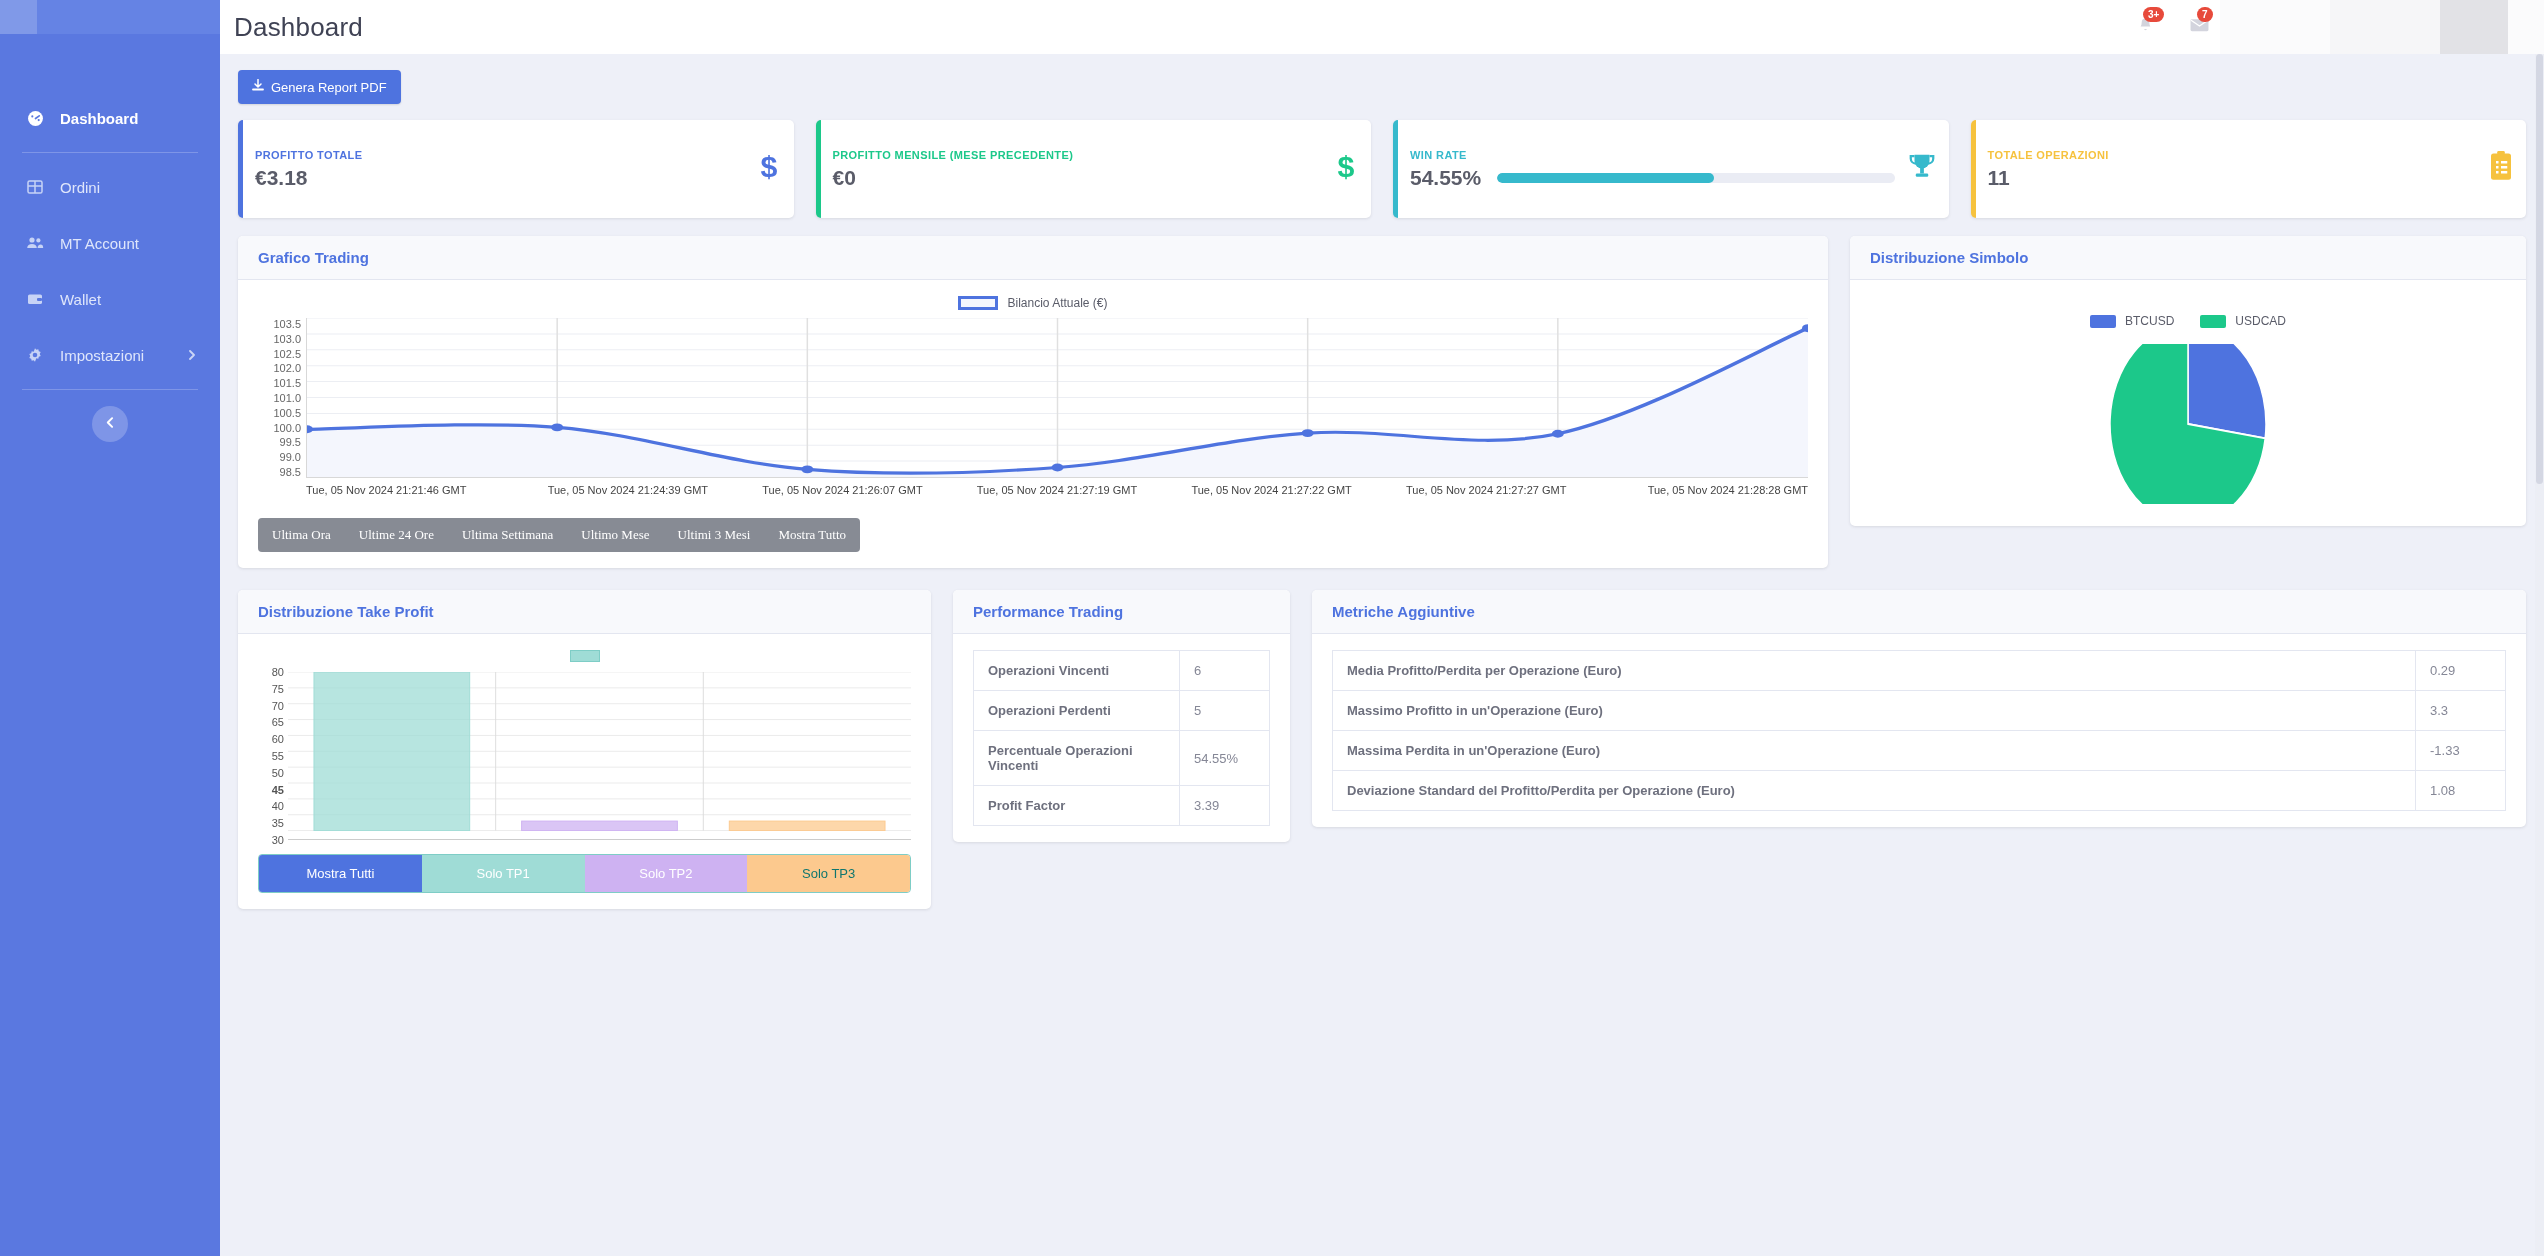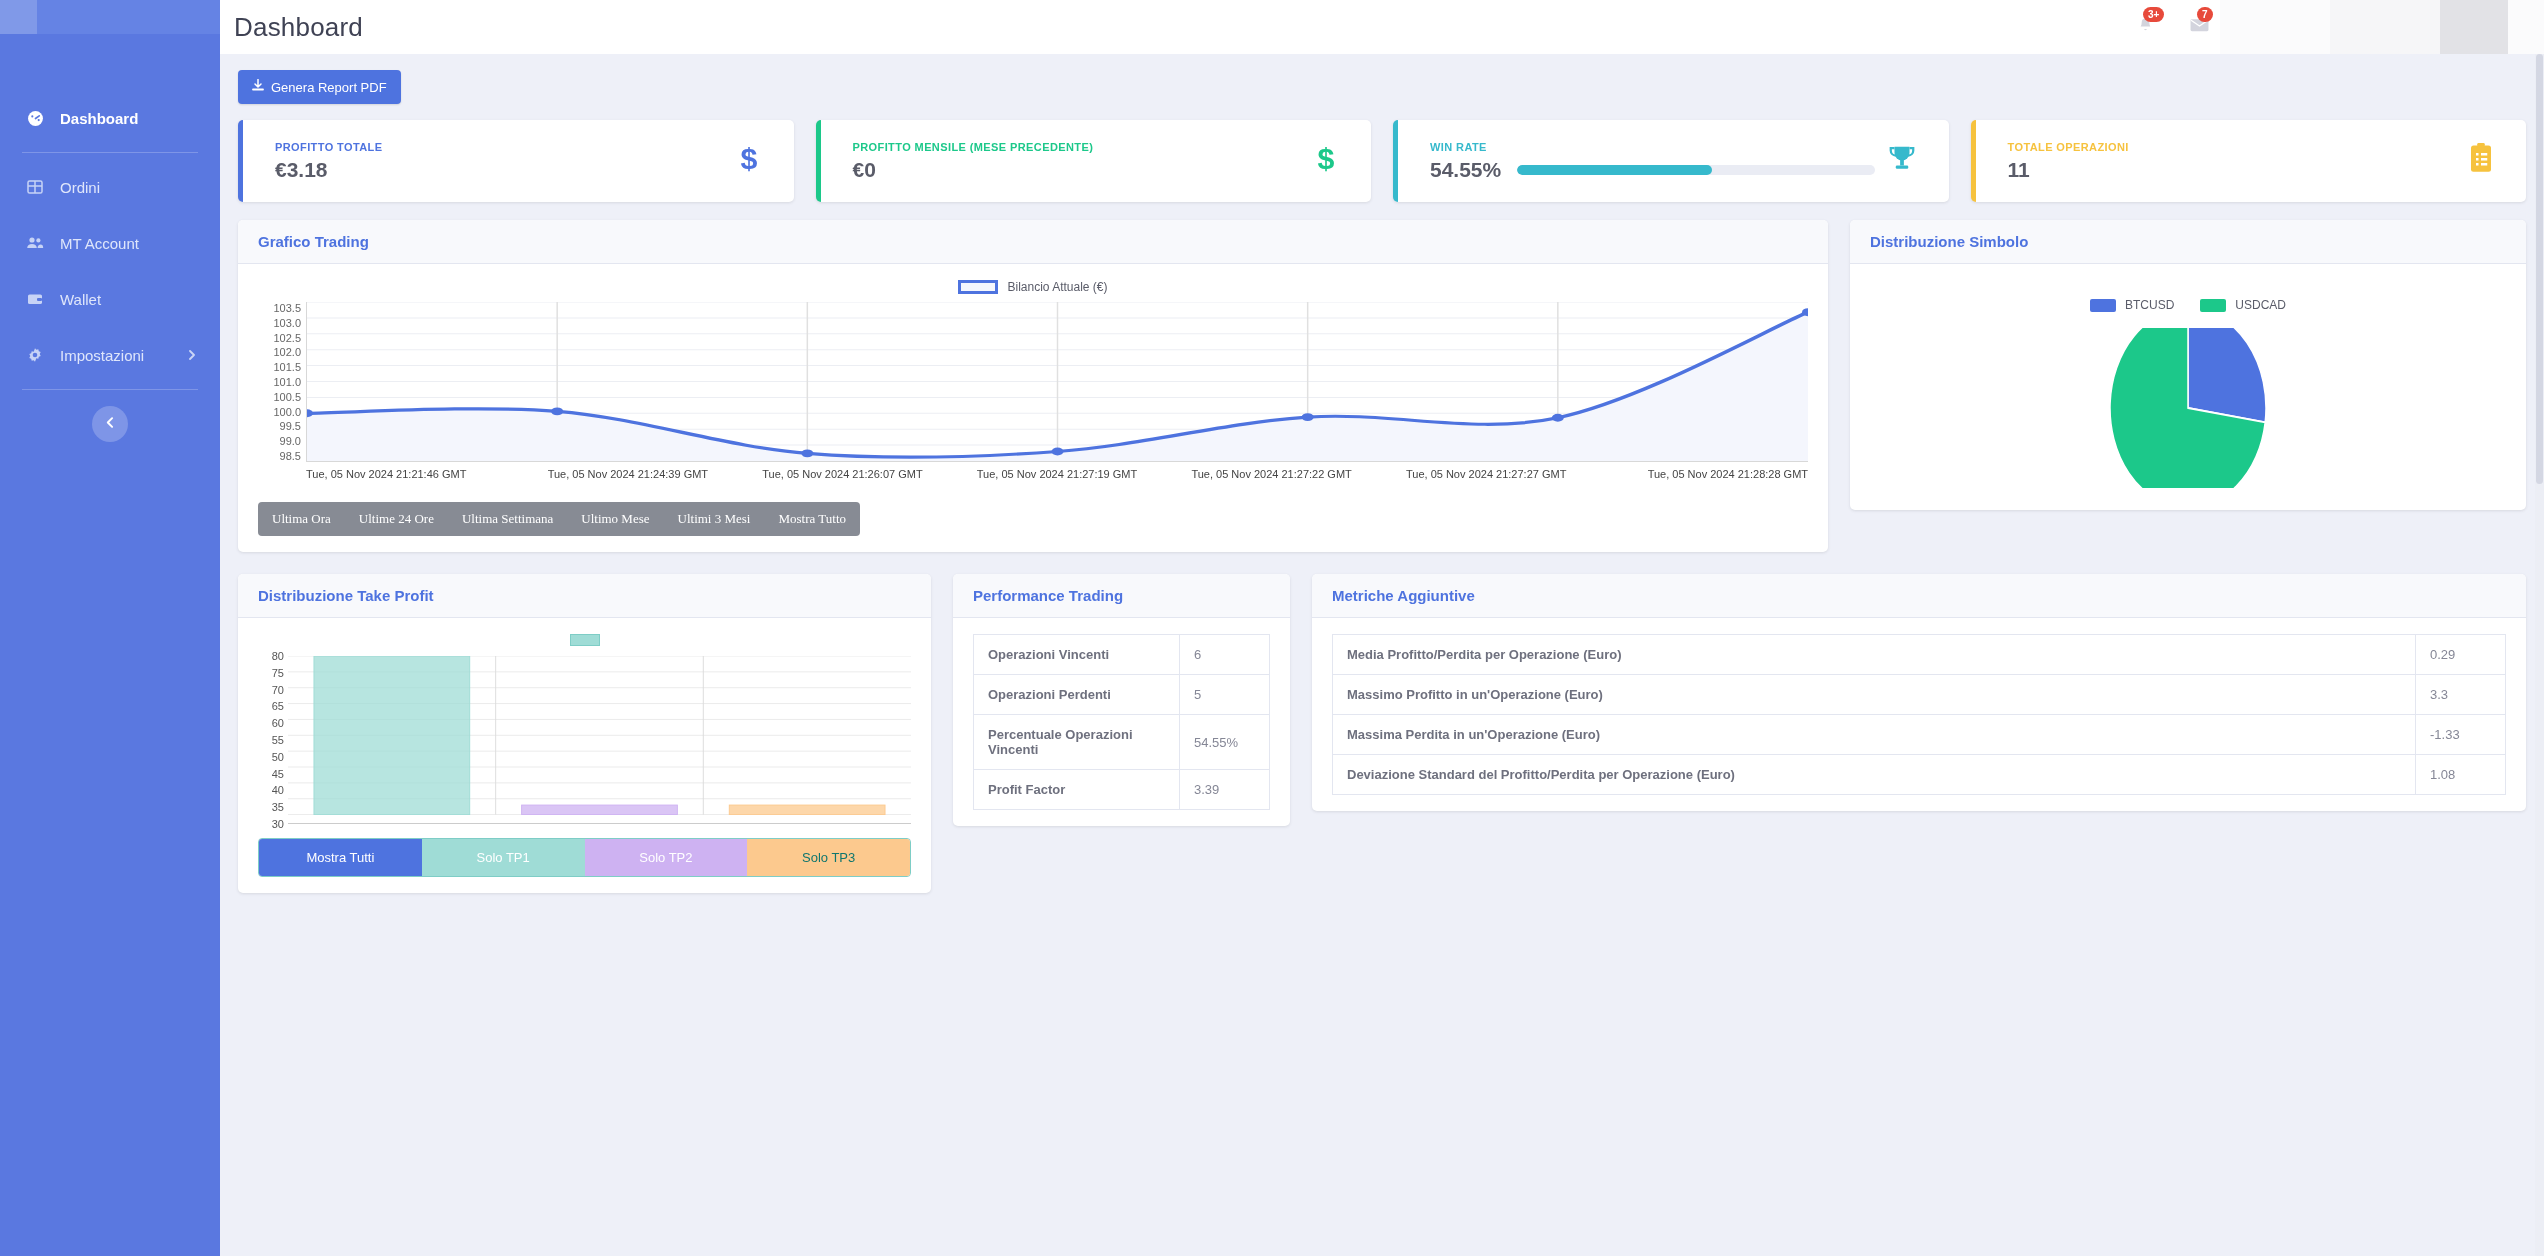--- a/index.html
+++ b/index.html
@@ -91,21 +91,21 @@
     display: inline-flex; align-items: center; gap: 7px;
     cursor: pointer; font-family: inherit;
     box-shadow: 0 1px 2px rgba(0,0,0,.12);
   }
 
   
   .kpi-row { display: flex; gap: 22px; margin-top: 16px; }
   .kpi {
     flex: 1; background: #fff; border-radius: 5px;
     border-left: 5px solid #4e73df;
-    padding: 16px 32px; height: 82px;
+    padding: 16px 12px; height: 98px;
     display: flex; align-items: center;
     box-shadow: 0 1px 3px rgba(58,59,69,.13);
   }
   .kpi-text { flex: 1; min-width: 0;}
   .kpi-label {
     font-size: 11px; font-weight: bold;
     letter-spacing: .4px; text-transform: uppercase;
     color: #4e73df; margin-bottom: 5px;
   }
   .kpi-value { font-size: 21px; color: #5a5c69; font-weight: bold; }
@@ -531,21 +531,21 @@
           </div>
           <div class="card-body">
             <div class="tp-legend">
               <span class="sw"></span>
             </div>
             <div class="barchart-wrap">
               <div class="bar-yaxis" id="bar-yaxis">
                   <span style="top: 168px;">30</span>
                   <span style="top: 151.2px;">35</span>
                   <span style="top: 134.4px;">40</span>
-                  <span style="top: 117.6px;">45</span>
+                  <span style="top: 117.6px; font-weight: bold;">45</span>
                   <span style="top: 100.8px;">50</span>
                   <span style="top: 84px;">55</span>
                   <span style="top: 67.2px;">60</span>
                   <span style="top: 50.4px;">65</span>
                   <span style="top: 33.6px;">70</span>
                   <span style="top: 16.8px;">75</span>
                   <span style="top: 0px;">80</span>
                 </div>
               <div class="barplot">
                 <svg viewBox="0 0 660 168" preserveAspectRatio="none">

